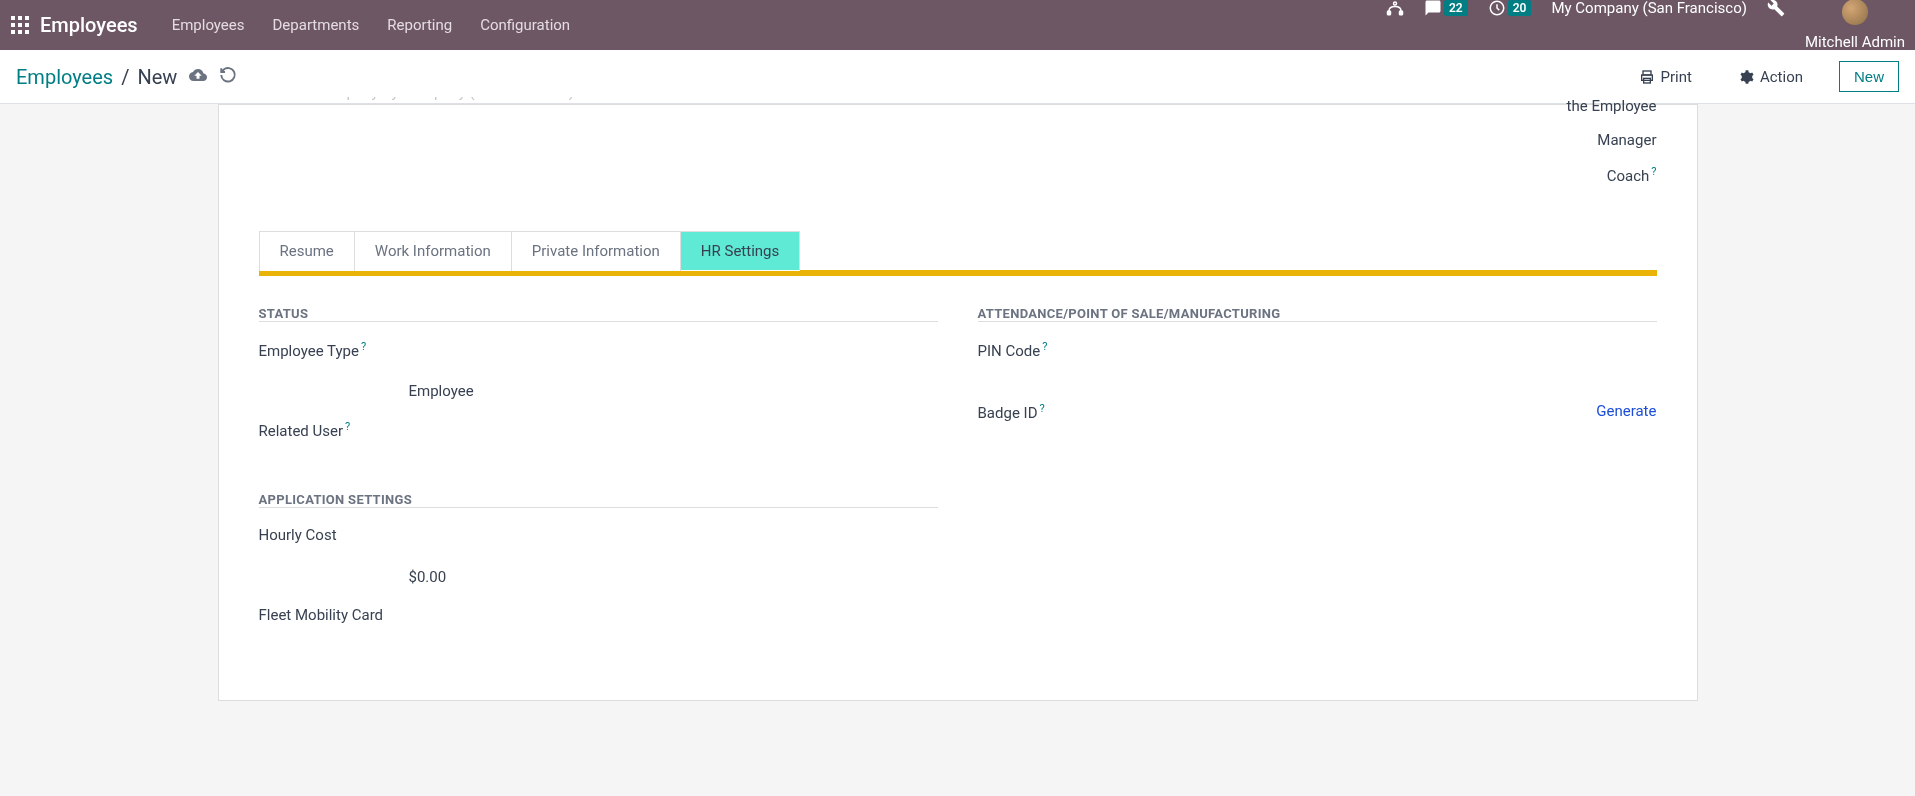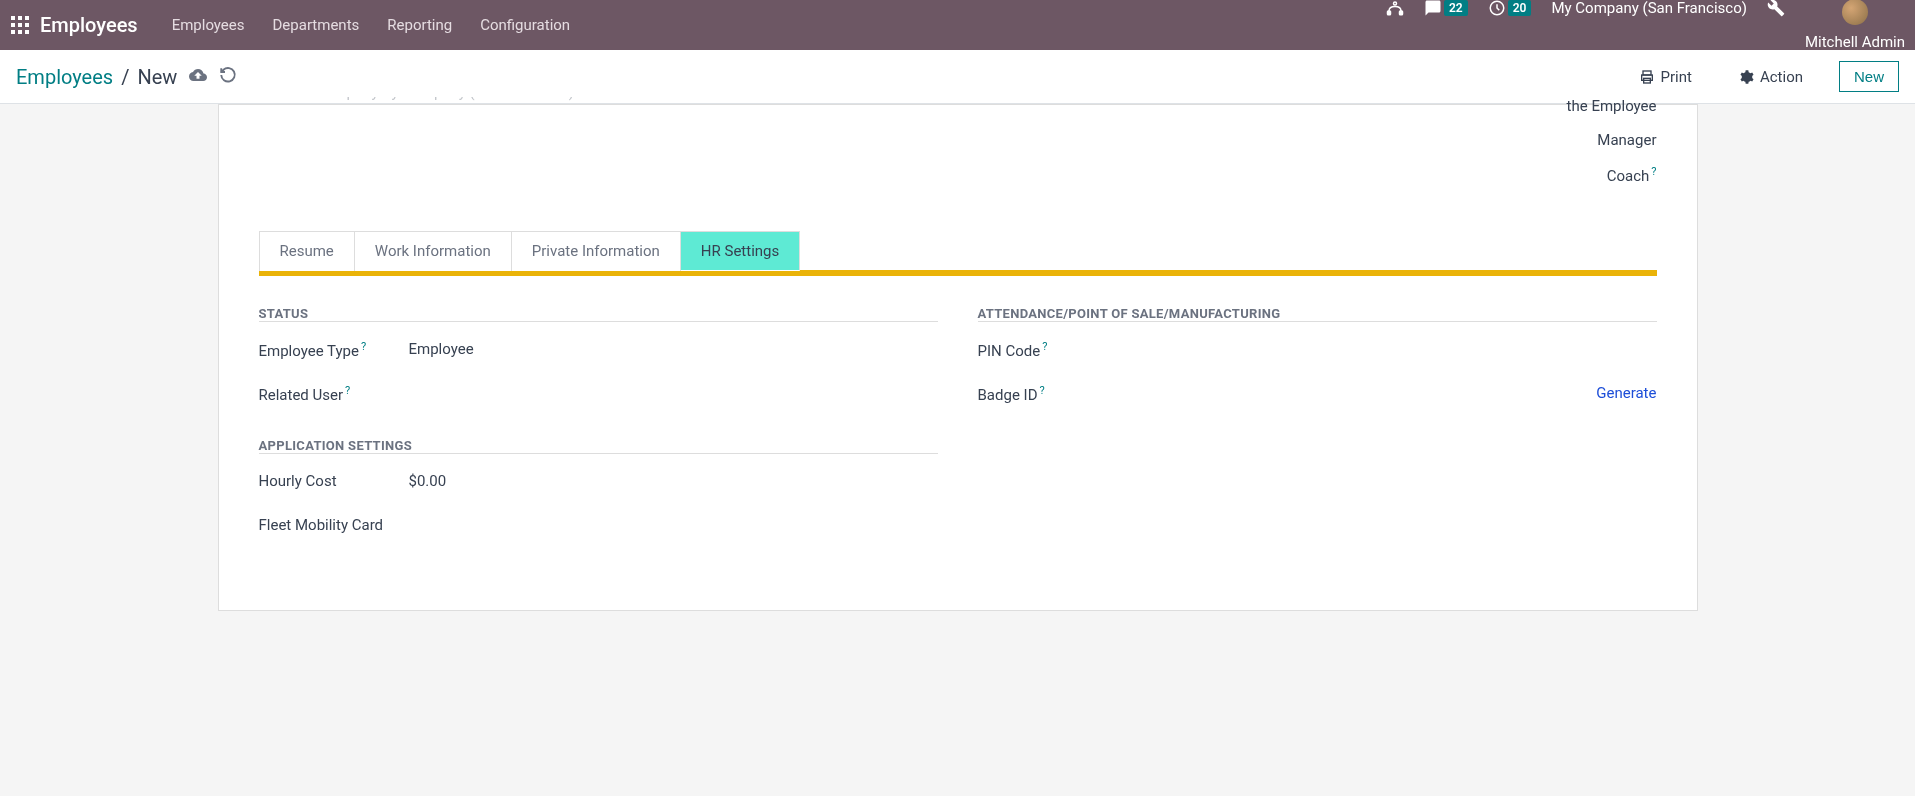--- a/index.html
+++ b/index.html
@@ -42,21 +42,21 @@
 .tab { padding: 10px 20px; border: 1px solid #ddd; border-bottom: none; background: #fff; color: #6b7280; cursor: pointer; font-size: 15px; margin-bottom: -1px; }
 .tab + .tab { border-left: none; }
 .tab.active { color: #374151; border-bottom: 1px solid #fff; background: #5eead4; position: relative; z-index: 2; }
 .tab:not(.active) { background: #fff; }
 
 .tab-content { padding: 30px 0 0 0; display: flex; gap: 40px; }
 .pane-col { flex: 1; }
 .section-title { font-size: 13px; font-weight: 700; color: #6b7280; letter-spacing: 0.3px; border-bottom: 1px solid #ddd; margin-bottom: 18px; }
 .form-row { display: flex; align-items: flex-start; margin-bottom: 20px; min-height: 24px; }
 .form-label { width: 150px; font-size: 15px; color: #374151; }
-.form-value { font-size: 15px; color: #374151; }
+.form-value { font-size: 15px; color: #374151; margin-top: 42px; }
 .help-q { color: #017e84; font-size: 11px; vertical-align: super; margin-left: 2px; cursor: pointer; }
 .generate-link { margin-left: auto; color: #1d4ed8; cursor: pointer; font-size: 15px; }
 
 .section-block { margin-bottom: 30px; }
 </style>
 </head>
 <body>
 
 <div class="topbar">
   <div class="topbar-left">

